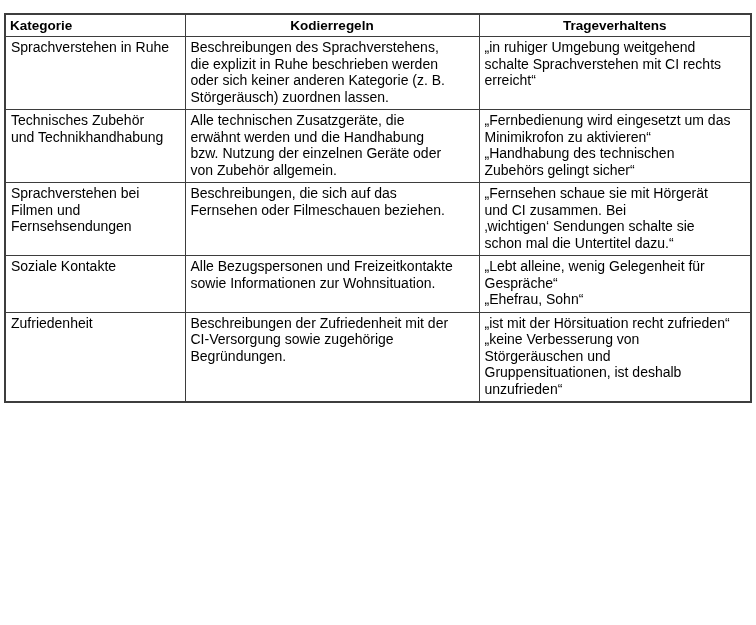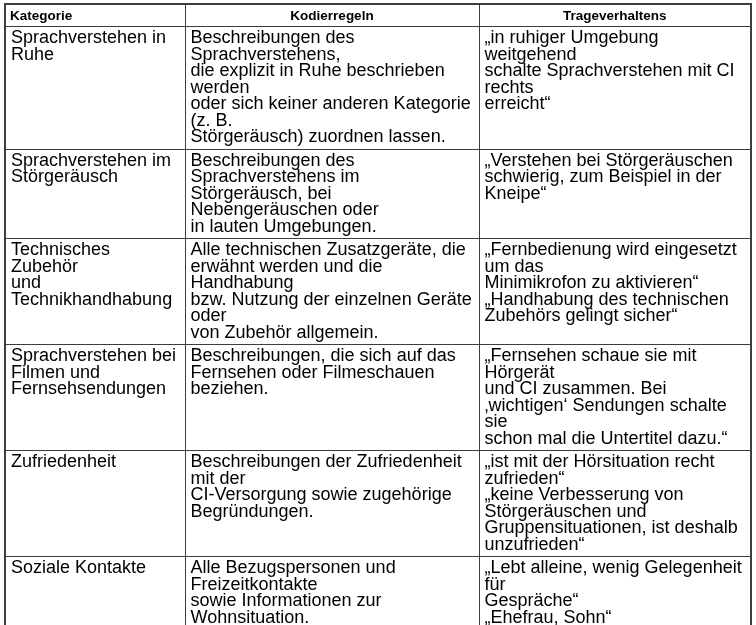--- a/index.html
+++ b/index.html
@@ -8,21 +8,21 @@
     padding: 0;
     background: #ffffff;
     width: 756px;
     height: 625px;
     overflow: hidden;
   }
   .page {
     box-sizing: border-box;
     width: 756px;
     height: 625px;
-    padding: 3px 6px 0 4px;
+    padding: 13px 6px 0 4px;
     font-family: "Liberation Sans", "DejaVu Sans", sans-serif;
     color: #000000;
   }
   table.coding-table {
     border-collapse: collapse;
     table-layout: fixed;
     width: 746px;
     border: 2px solid #3d3d3d;
   }
   col.c1 { width: 180px; }
@@ -38,21 +38,21 @@
     font-size: 13.5px;
     line-height: 15px;
     font-weight: 700;
     padding: 3px 4px 3px 4px;
     white-space: normal;
   }
   th.th-left {
     text-align: left;
   }
   td {
-    font-size: 18px;
+    font-size: 14px;
     line-height: 16.5px;
     font-weight: 400;
     text-align: left;
     padding: 2px 4px 4px 5px;
     white-space: pre-line;
   }
 </style>
 </head>
 <body>
 
@@ -75,29 +75,20 @@
         <td>Sprachverstehen in Ruhe</td>
         <td>Beschreibungen des Sprachverstehens,
 die explizit in Ruhe beschrieben werden
 oder sich keiner anderen Kategorie (z. B.
 Störgeräusch) zuordnen lassen.</td>
         <td>„in ruhiger Umgebung weitgehend
 schalte Sprachverstehen mit CI rechts
 erreicht“</td>
       </tr>
       <tr>
-        <td>Sprachverstehen im
-Störgeräusch</td>
-        <td>Beschreibungen des Sprachverstehens im
-Störgeräusch, bei Nebengeräuschen oder
-in lauten Umgebungen.</td>
-        <td>„Verstehen bei Störgeräuschen
-schwierig, zum Beispiel in der Kneipe“</td>
-      </tr>
-      <tr>
         <td>Technisches Zubehör
 und Technikhandhabung</td>
         <td>Alle technischen Zusatzgeräte, die
 erwähnt werden und die Handhabung
 bzw. Nutzung der einzelnen Geräte oder
 von Zubehör allgemein.</td>
         <td>„Fernbedienung wird eingesetzt um das
 Minimikrofon zu aktivieren“
 „Handhabung des technischen
 Zubehörs gelingt sicher“</td>
@@ -107,33 +98,33 @@
 Filmen und
 Fernsehsendungen</td>
         <td>Beschreibungen, die sich auf das
 Fernsehen oder Filmeschauen beziehen.</td>
         <td>„Fernsehen schaue sie mit Hörgerät
 und CI zusammen. Bei
 ‚wichtigen‘ Sendungen schalte sie
 schon mal die Untertitel dazu.“</td>
       </tr>
       <tr>
+        <td>Soziale Kontakte</td>
+        <td>Alle Bezugspersonen und Freizeitkontakte
+sowie Informationen zur Wohnsituation.</td>
+        <td>„Lebt alleine, wenig Gelegenheit für
+Gespräche“
+„Ehefrau, Sohn“</td>
+      </tr>
+      <tr>
         <td>Zufriedenheit</td>
         <td>Beschreibungen der Zufriedenheit mit der
 CI-Versorgung sowie zugehörige
 Begründungen.</td>
         <td>„ist mit der Hörsituation recht zufrieden“
 „keine Verbesserung von
 Störgeräuschen und
 Gruppensituationen, ist deshalb
 unzufrieden“</td>
       </tr>
-      <tr>
-        <td>Soziale Kontakte</td>
-        <td>Alle Bezugspersonen und Freizeitkontakte
-sowie Informationen zur Wohnsituation.</td>
-        <td>„Lebt alleine, wenig Gelegenheit für
-Gespräche“
-„Ehefrau, Sohn“</td>
-      </tr>
     </tbody>
   </table>
 </div>
 
 </body></html>

